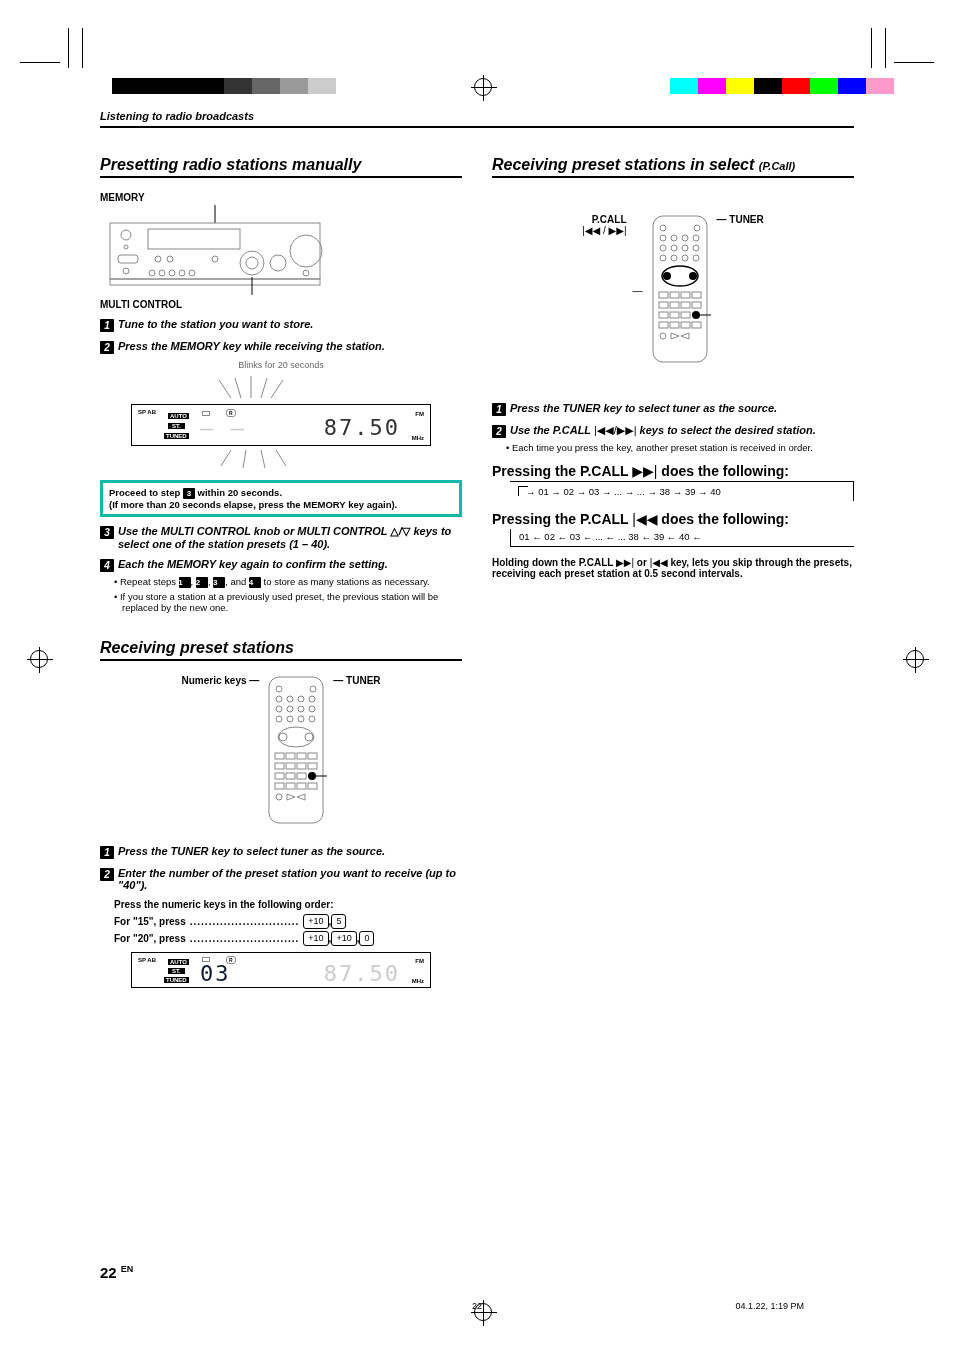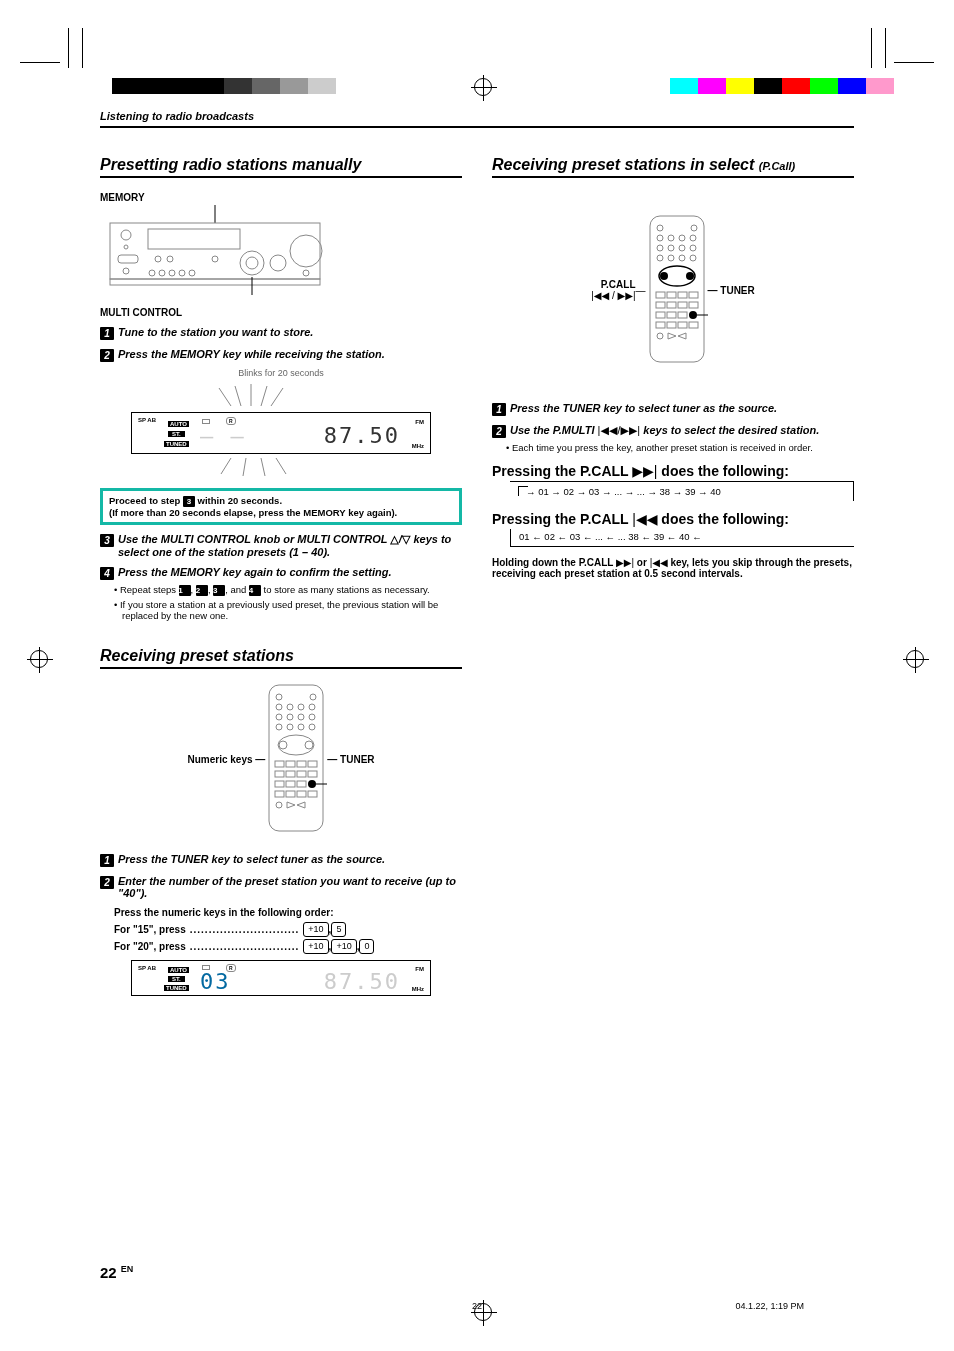--- a/index.html
+++ b/index.html
@@ -39,21 +39,21 @@
 
   .cols { display: flex; gap: 30px; }
   .col { flex: 1; min-width: 0; }
 
   h2 { font-style: italic; font-weight: bold; font-size: 16px; color: #000; margin: 10px 0 2px; }
   h2 .sub { font-size: 11px; }
   .hr-under { border:none; border-top:2px solid #000; margin-bottom: 14px; }
 
   .diag { margin: 10px auto 6px; }
   .diag-label-top { font-size:10px; font-weight:bold; margin-bottom:2px; }
-  .diag-label-bot { font-size:10px; font-weight:bold; margin-top:10px; }
+  .diag-label-bot { font-size:10px; font-weight:bold; margin-top:2px; }
 
   .step-line { font-style: italic; font-weight: bold; font-size: 11px; margin: 8px 0 4px; display:flex; align-items:flex-start; gap:4px; }
   .step-num { display:inline-block; width:14px; height:13px; background:#000; color:#fff; font-style:italic; font-size:10px; font-weight:bold; text-align:center; line-height:13px; border-radius:1px; flex-shrink:0; margin-top:1px;}
   .step-num-sm { display:inline-block; width:12px; height:11px; background:#000; color:#fff; font-style:normal; font-size:8px; font-weight:bold; text-align:center; line-height:11px; border-radius:1px;}
 
   .small-caption { font-size: 9px; text-align:center; color:#666; margin: 6px 0;}
   .proceed-box { border:3px solid #14b8a6; padding:4px 6px; margin:6px 0; font-size:9.5px; font-weight:bold;}
   .bullet { font-size:9.5px; margin:3px 0 3px 14px; text-indent:-8px; padding-left:8px;}
   .bullet.just { text-align: justify; }
 
@@ -68,21 +68,21 @@
 
   .seq-label { font-size:14px; font-weight:bold; margin:10px 0 2px;}
   .seq-box { font-size:9.5px; margin:0 0 6px 18px; padding:2px 8px 4px; }
   .seq-top { border-top:1px solid #000; border-right:1px solid #000; padding-top:4px; }
   .seq-bot { border-bottom:1px solid #000; border-left:1px solid #000; padding-bottom:4px;}
   .loop-corner-tl { display:inline-block; width:10px; height:10px; border-left:1px solid #000; border-top:1px solid #000; vertical-align:top; margin-right:-2px;}
 
   .hold-note { font-size:10px; font-weight:bold; margin-top:10px;}
 
   .remote-svg { display:inline-block; vertical-align:middle;}
-  .remote-block { display:flex; align-items:center; justify-content:center; margin:12px 0 18px;}
+  .remote-block { display:flex; align-items:flex-start; justify-content:center; gap:6px; margin:12px 0 18px;}
   .remote-side-label { font-size:10px; font-weight:bold; }
 
   .lcd-box { border:1px solid #000; width:300px; height:42px; margin:4px auto; position:relative; background:#fff;}
   .lcd-box .ind { position:absolute; font-size:6px; font-weight:bold; }
   .lcd-box .seg { position:absolute; font-family: monospace; font-size:22px; letter-spacing:2px; color:#ccc; }
   .lcd-box .seg.dark { color:#333; }
   .burst { position:relative; width:300px; margin:0 auto;}
   .burst svg { display:block; margin:0 auto;}
 
   .display-block { margin: 6px 0 10px;}
@@ -235,21 +235,21 @@
           <span>Proceed to step </span><span class="step-num-sm">3</span><span> within 20 seconds.</span><br>
           <span>(If more than 20 seconds elapse, press the MEMORY key again).</span>
         </div>
 
         <div class="step-line">
             <span class="step-num">3</span>
             <span><span>Use the MULTI  CONTROL knob or MULTI CONTROL </span><span class="tri-up">△</span>/<span class="tri-dn">▽</span><span> keys to select one of the station presets (1 – 40).</span></span>
           </div>
         <div class="step-line">
             <span class="step-num">4</span>
-            <span>Press the MEMORY key  again to confirm the setting.</span>
+            <span>Each the MEMORY key  again to confirm the setting.</span>
           </div>
 
         <div class="bullet just">• Repeat steps <span class="step-num-sm">1</span>, <span class="step-num-sm">2</span>, <span class="step-num-sm">3</span>, and <span class="step-num-sm">4</span> to store as many stations as necessary.</div>
         <div class="bullet">• <span>If you store a station at a previously used preset, the previous station will be replaced by the new one.</span></div>
 
         <h2 style="margin-top:26px">Receiving preset stations</h2>
         <hr class="hr-under">
 
         <div class="remote-block">
           <div class="remote-side-label"><span>Numeric keys</span> —</div>
@@ -326,21 +326,21 @@
 
 
         <div class="display-block small">
           <div class="lcd-box">
             <span class="ind" style="left:6px; top:4px">SP AB</span>
             <span class="ind" style="left:36px; top:6px; background:#000;color:#fff;padding:0 2px">AUTO</span>
             <span class="ind" style="left:36px; top:15px; background:#000;color:#fff;padding:0 4px">ST.</span>
             <span class="ind" style="left:32px; top:24px; background:#000;color:#fff;padding:0 2px">TUNED</span>
             <span class="ind" style="left:70px; top:4px; border:1px solid #888; width:8px; height:5px;"></span>
             <span class="ind" style="left:94px; top:3px; border:1px solid #888; border-radius:3px; padding:0 2px; font-size:5px;">R</span>
-            <span class="seg" style="left:68px; top:8px; color:#0369a1">03</span>
+            <span class="seg" style="left:68px; top:8px; color:#0f172a">03</span>
             <span class="seg" style="right:30px; top:8px; color:#ccc">87.50</span>
             <span class="ind" style="right:6px; top:5px">FM</span>
             <span class="ind" style="right:6px; bottom:3px">MHz</span>
           </div>
         </div>
       </div>
 
       <div class="col">
         <h2><span>Receiving preset stations in select</span> <span class="sub">(P.Call)</span></h2>
         <hr class="hr-under">
@@ -397,21 +397,21 @@
           </div>
           <div class="remote-side-label">— <span>TUNER</span></div>
         </div>
 
         <div class="step-line">
             <span class="step-num">1</span>
             <span>Press the TUNER key to select tuner as the source.</span>
           </div>
         <div class="step-line">
             <span class="step-num">2</span>
-            <span><span>Use the P.MULTI </span><span class="icon-glyph">|◀◀/▶▶|</span><span> keys to select the desired station.</span></span>
+            <span><span>Use the P.CALL </span><span class="icon-glyph">|◀◀/▶▶|</span><span> keys to select the desired station.</span></span>
           </div>
         <div class="bullet">• <span>Each time you press the key, another preset station is received in order.</span></div>
 
         <div class="seq-label"><span>Pressing the P.CALL </span><span class="icon-glyph">▶▶|</span><span> does the following:</span></div>
         <div class="seq-box seq-top"><span class="loop-corner-tl"></span>→ <span>01 → 02 → 03 → ... → ... → 38 → 39 → 40</span></div>
 
         <div class="seq-label"><span>Pressing the P.CALL </span><span class="icon-glyph">|◀◀</span><span> does the following:</span></div>
         <div class="seq-box seq-bot">01 ← 02 ← 03 ← ... ← ... 38 ← 39 ← 40 ←</div>
 
         <div class="hold-note"><span>Holding down the P.CALL </span><span class="icon-glyph">▶▶|</span><span> or </span><span class="icon-glyph">|◀◀</span><span> key, lets you skip through the presets, receiving each preset station at 0.5 second intervals.</span></div>

